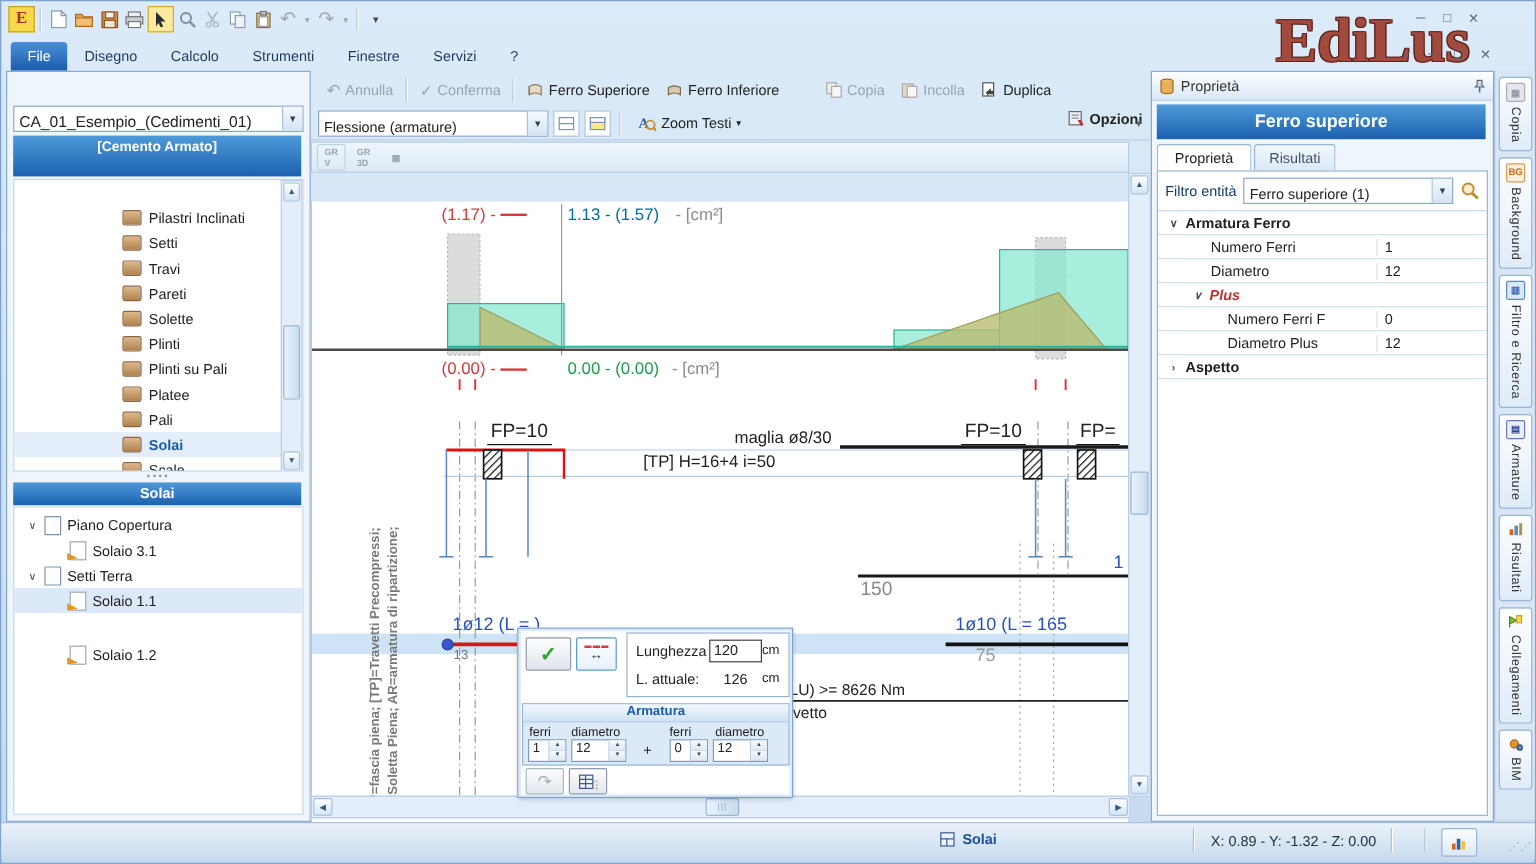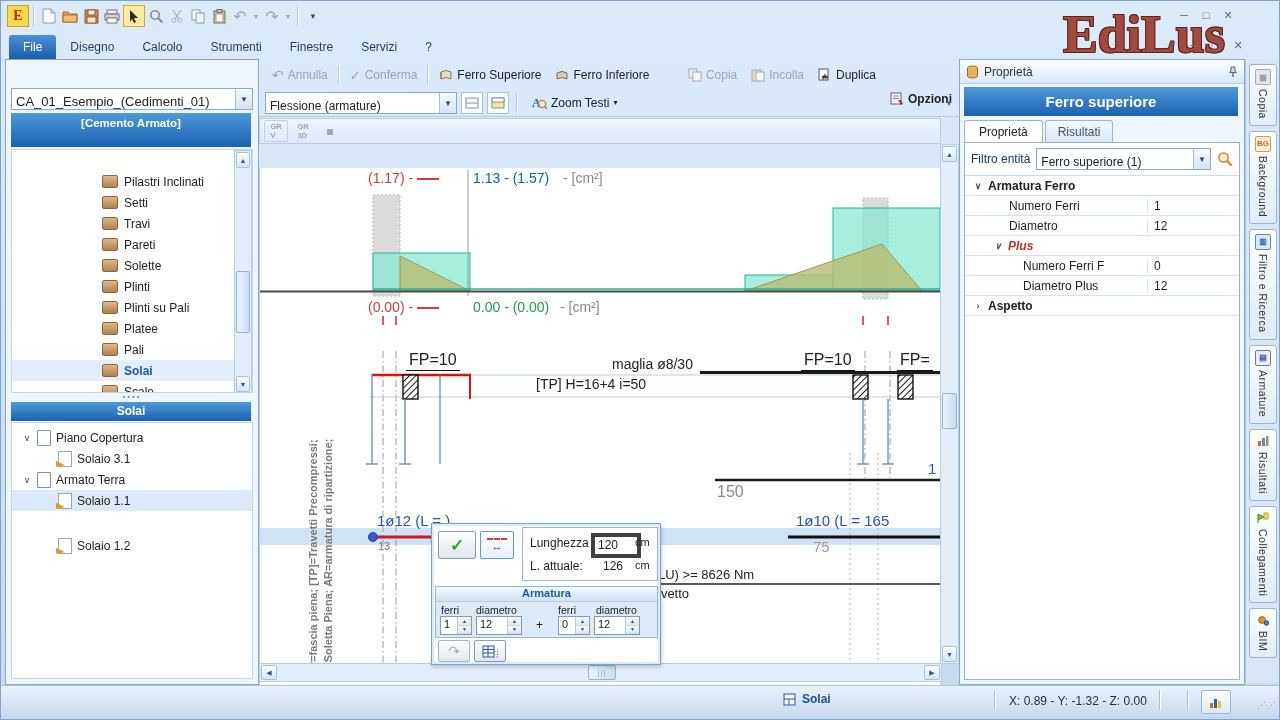--- a/index.html
+++ b/index.html
@@ -221,21 +221,21 @@
             <span class="doc"></span>
             <span>Piano Copertura</span>
           </div>
         <div class="stitem" style="padding-left:46px;">
             <span class="sdoc"></span>
             <span>Solaio 3.1</span>
           </div>
         <div class="stitem" style="padding-left:10px;">
             <span class="chev">∨</span>
             <span class="doc"></span>
-            <span>Armato Terra</span>
+            <span>Setti Terra</span>
           </div>
         <div class="stitem" style="padding-left:46px;background:#dcE9f8;">
             <span class="sdoc"></span>
             <span>Solaio 1.1</span>
           </div>
         <div class="stitem" style="padding-left:46px;margin-top:24px;">
             <span class="sdoc"></span>
             <span>Solaio 1.2</span>
           </div>
       </div>
@@ -437,21 +437,21 @@
   </div>
 
   <div class="abs" style="left:430px;top:522px;width:228px;height:140px;background:#fff;border:1px solid #7da2ce;box-shadow:0 0 0 2px #dce9f7 inset,1px 2px 4px rgba(0,0,0,.2);z-index:5;">
     <span class="abs" style="left:6px;top:7px;width:36px;height:26px;display:flex;align-items:center;justify-content:center;background:linear-gradient(#fdfdfd,#dfe4ea);border:1px solid #8a9ab0;border-radius:2px;font-size:17px;font-weight:bold;color:#2fa52f;">✓</span>
     <span class="abs" style="left:48px;top:7px;width:32px;height:26px;display:flex;flex-direction:column;align-items:center;justify-content:center;background:linear-gradient(#fdfeff,#e8f1fb);border:1px solid #5b9bd5;border-radius:2px;">
       <span style="width:20px;border-top:2px dashed #d43c3c;margin-bottom:1px;"></span>
       <span style="font-size:11px;color:#234;line-height:1;">↔</span>
     </span>
     <div class="abs" style="left:90px;top:3px;width:134px;height:52px;border:1px solid #9ab4d4;">
       <span class="abs nowrap" style="left:7px;top:8px;font-size:12px;">Lunghezza</span>
-      <span class="abs" style="left:68px;top:5px;width:36px;height:16px;border:4px solid #404040;font-size:12px;padding:1px 3px 0;">120</span>
+      <span class="abs" style="left:68px;top:5px;width:36px;height:16px;border:1px solid #404040;font-size:12px;padding:1px 3px 0;">120</span>
       <span class="abs" style="left:112px;top:8px;font-size:11px;">cm</span>
       <span class="abs nowrap" style="left:7px;top:31px;font-size:12px;">L. attuale:</span>
       <span class="abs" style="left:80px;top:31px;font-size:12px;">126</span>
       <span class="abs" style="left:112px;top:31px;font-size:11px;">cm</span>
     </div>
     <div class="abs" style="left:3px;top:62px;width:221px;height:50px;background:#dce9f7;border:1px solid #9ab4d4;">
       <div style="height:14px;background:linear-gradient(#f3f9ff,#cfe2f4);text-align:center;font-size:11px;font-weight:bold;color:#1a5dab;border-bottom:1px solid #b6cde6;">Armatura</div>
       <span class="abs" style="left:5px;top:17px;font-size:10.5px;">ferri</span>
       <span class="abs" style="left:40px;top:17px;font-size:10.5px;">diametro</span>
       <span class="abs" style="left:122px;top:17px;font-size:10.5px;">ferri</span>

